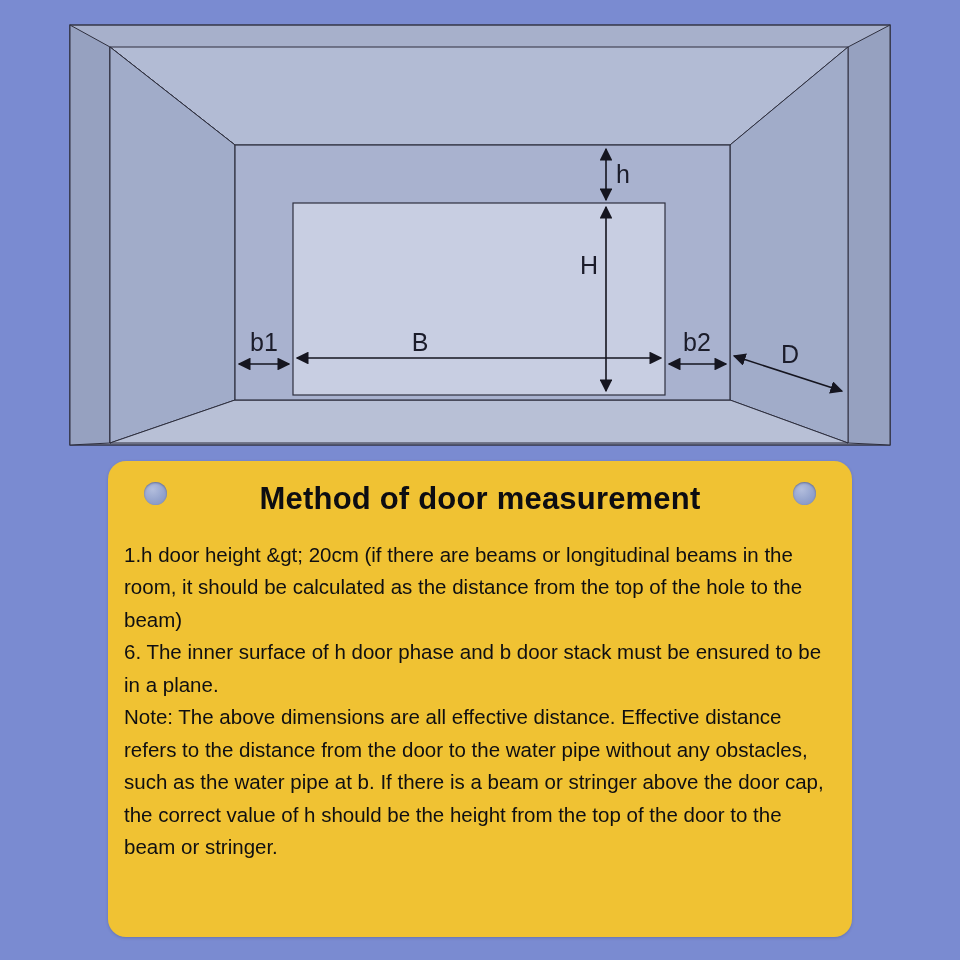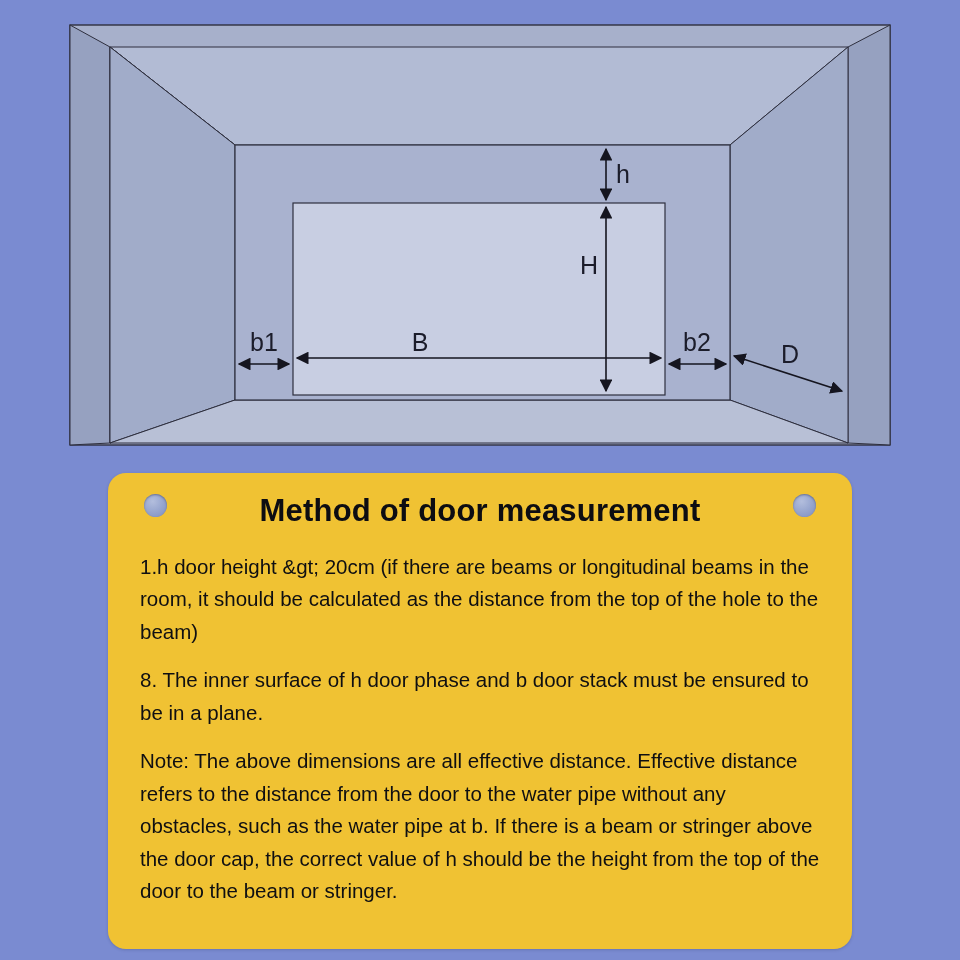--- a/index.html
+++ b/index.html
@@ -11,38 +11,38 @@
     font-family:"Liberation Sans", sans-serif;
   }
   .diagram-svg{position:absolute;left:0;top:0;display:block;}
   .dim-label{
     font-family:"Liberation Sans", sans-serif;
     font-size:25px;
     fill:#1b1c2a;
   }
   .card{
     position:absolute;
-    left:108px;top:473px;
+    left:108px;top:461px;
     width:744px;height:476px;
     background:#f0c233;
     border-radius:18px;
     box-sizing:border-box;
     padding:16px 16px 0 16px;
     box-shadow:0 1px 3px rgba(40,50,90,.25);
   }
   .card-title{
     text-align:center;
     font-size:31px;
     font-weight:bold;
     color:#0d0d12;
     margin:4px 0 22px 0;
     letter-spacing:.2px;
   }
   .card-body p{
-    margin:16px;
+    margin:0;
     font-size:20.5px;
     line-height:1.585;
     color:#0f0f12;
   }
   .hole{
     position:absolute;
     top:21px;
     width:23px;height:23px;
     border-radius:50%;
     background:radial-gradient(circle at 38% 32%, #b3bedd 0%, #94a3cd 55%, #7e8fc2 100%);
@@ -101,18 +101,18 @@
   </svg>
 
   <div class="card">
     <span class="hole hole-left"></span>
     <span class="hole hole-right"></span>
 
     <div class="card-title">Method of door measurement</div>
 
     <div class="card-body">
       <p>1.h door height &amp;gt; 20cm (if there are beams or longitudinal beams in the room, it should be calculated as the distance from the top of the hole to the beam)</p>
-      <p>8. The inner surface of h door phase and b door stack must be ensured to be in a plane.</p>
+      <p>6. The inner surface of h door phase and b door stack must be ensured to be in a plane.</p>
       <p>Note: The above dimensions are all effective distance. Effective distance refers to the distance from the door to the water pipe without any obstacles, such as the water pipe at b. If there is a beam or stringer above the door cap, the correct value of h should be the height from the top of the door to the beam or stringer.</p>
     </div>
   </div>
 
 </div>
 
 </body></html>

